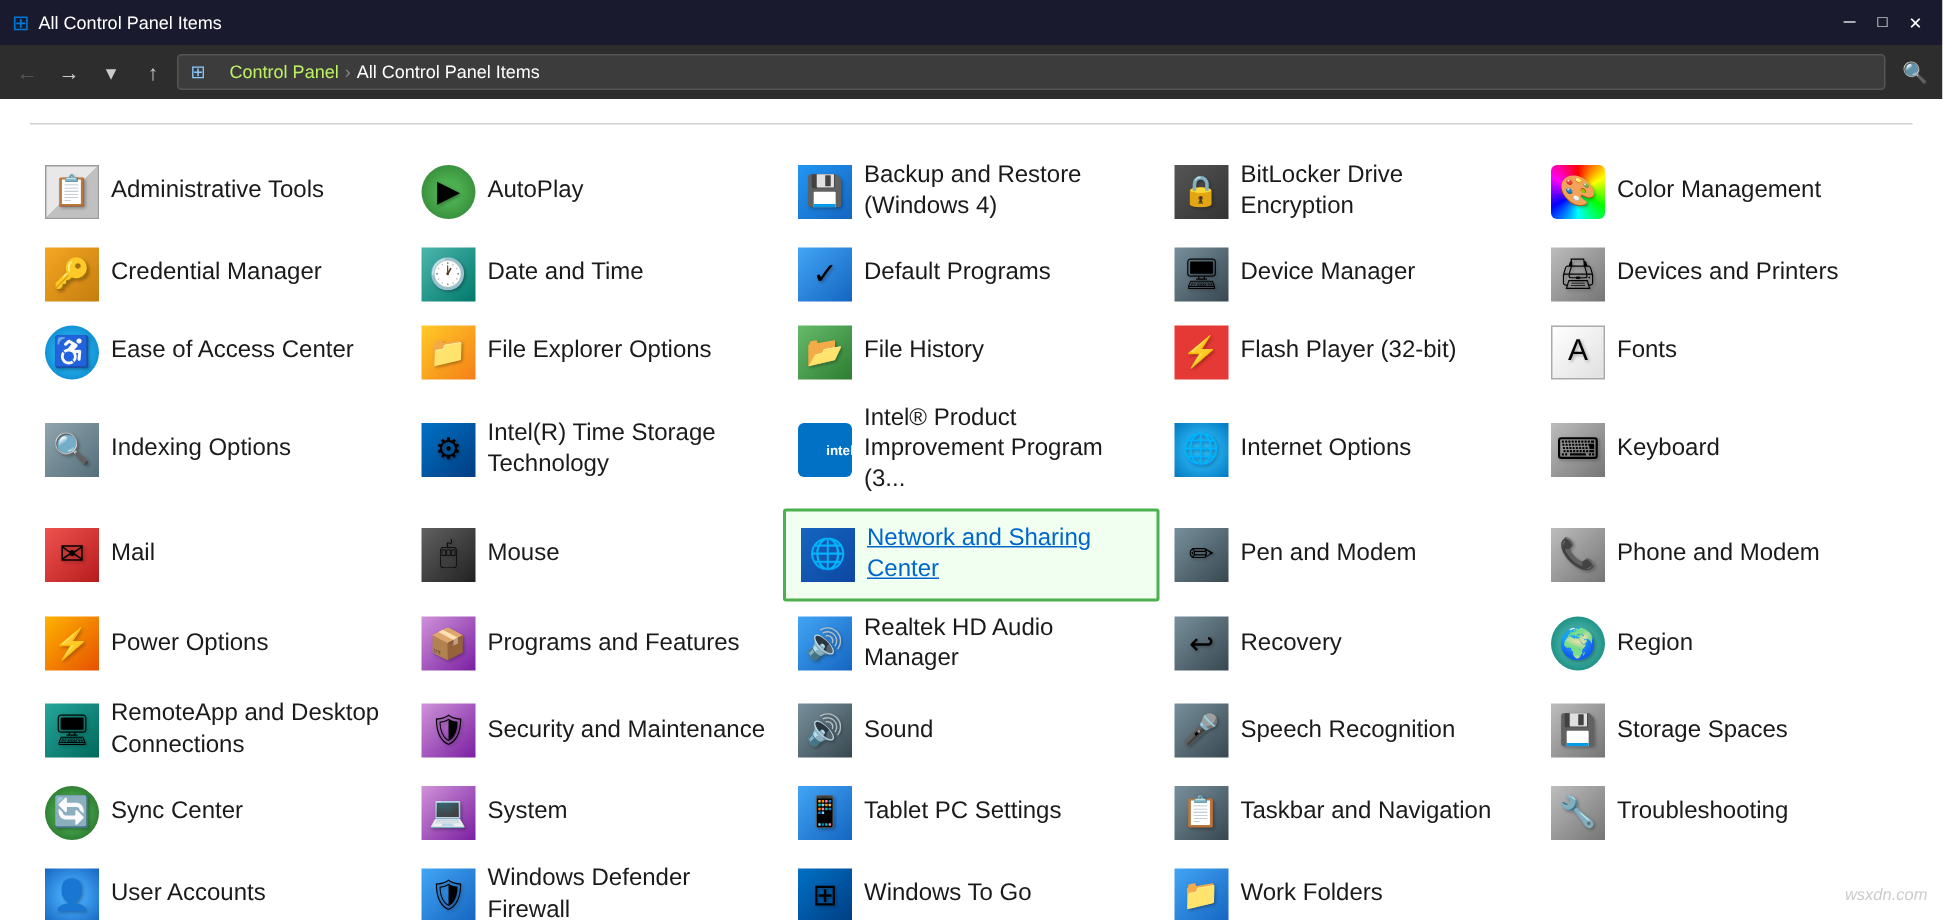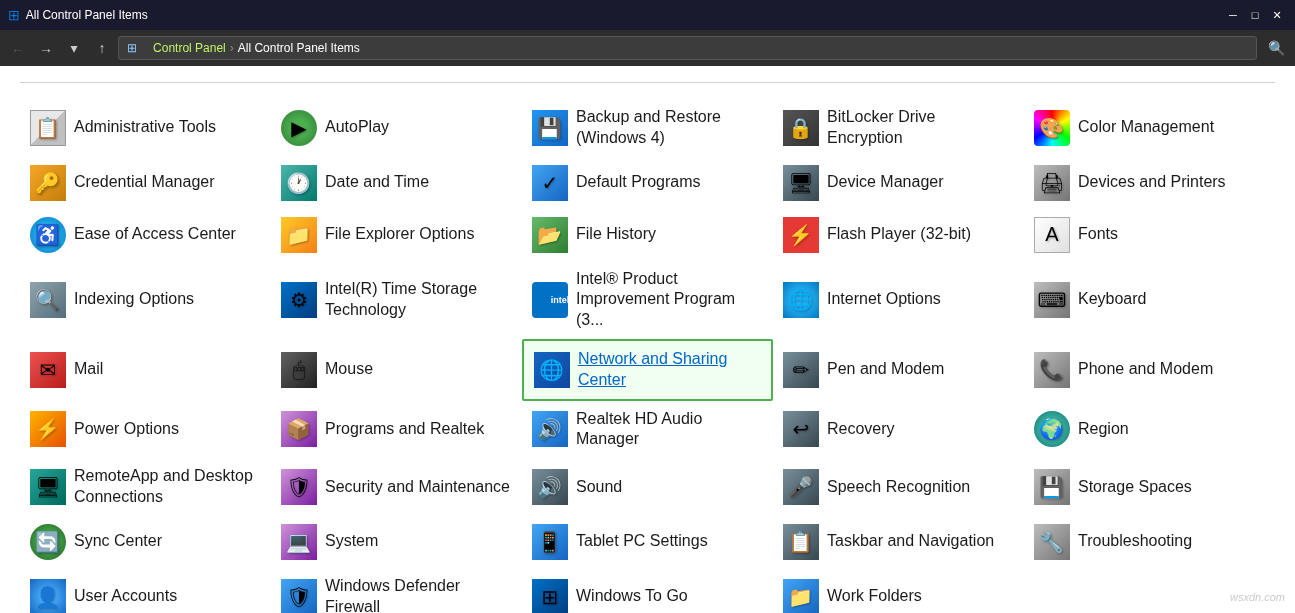--- a/index.html
+++ b/index.html
@@ -352,21 +352,21 @@
       <div class="cp-item">
         <div class="item-icon icon-power">
           <span style="font-size:20px; filter:drop-shadow(1px 1px 1px rgba(0,0,0,0.3));">⚡</span>
         </div>
         <span class="item-label">Power Options</span>
       </div>
       <div class="cp-item">
         <div class="item-icon icon-programs">
           <span style="font-size:20px; filter:drop-shadow(1px 1px 1px rgba(0,0,0,0.3));">📦</span>
         </div>
-        <span class="item-label">Programs and Realtek</span>
+        <span class="item-label">Programs and Features</span>
       </div>
       <div class="cp-item">
         <div class="item-icon icon-realtek">
           <span style="font-size:20px; filter:drop-shadow(1px 1px 1px rgba(0,0,0,0.3));">🔊</span>
         </div>
         <span class="item-label">Realtek HD Audio Manager</span>
       </div>
       <div class="cp-item">
         <div class="item-icon icon-recovery">
           <span style="font-size:20px; filter:drop-shadow(1px 1px 1px rgba(0,0,0,0.3));">↩</span>

